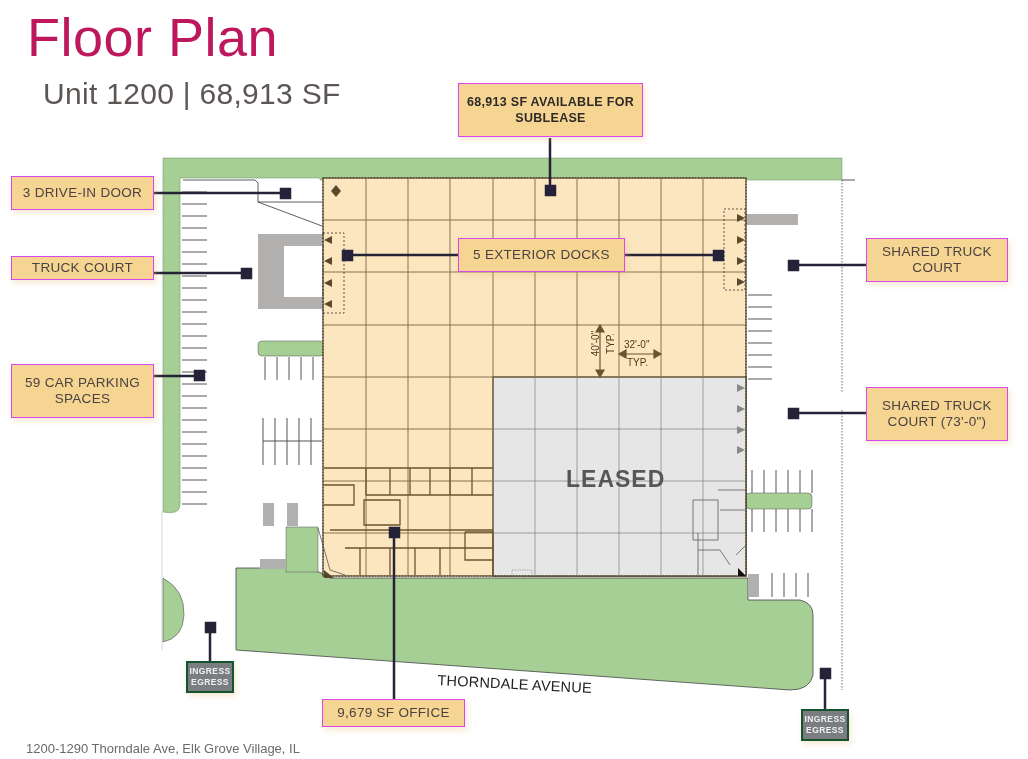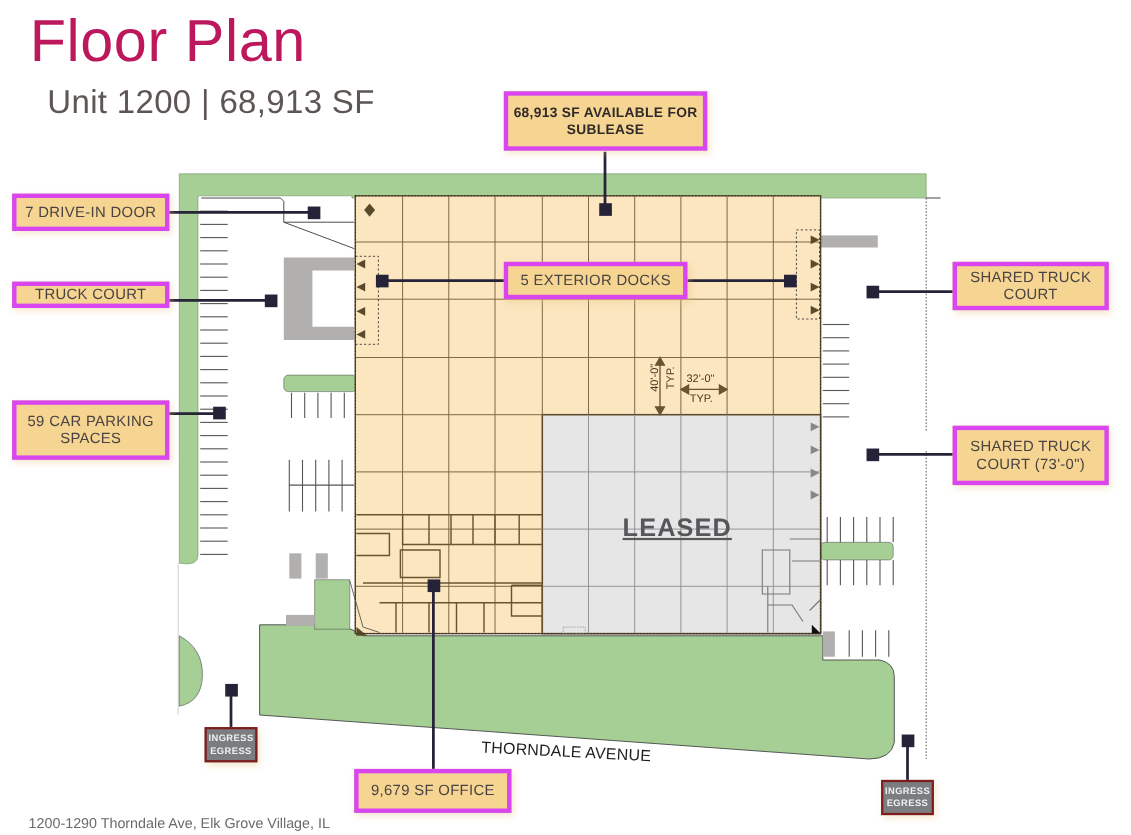--- a/index.html
+++ b/index.html
@@ -4,29 +4,29 @@
 <style>
   html, body { margin: 0; padding: 0; background: #ffffff; }
   body { width: 1028px; height: 759px; position: relative; overflow: hidden;
          font-family: "Liberation Sans", "DejaVu Sans", sans-serif; }
   .title { position: absolute; left: 27px; top: 2px; font-size: 54px; color: #be185d;
            font-weight: 400; letter-spacing: 0.5px; line-height: 70px; }
   .subtitle { position: absolute; left: 27px; top: 74px; font-size: 30px; color: #5d5654;
               font-weight: 400; line-height: 40px; letter-spacing: 0.3px; margin-left: 16px; }
   .footer { position: absolute; left: 26px; top: 741px; font-size: 13px; color: #6d6a68; }
   svg.plan { position: absolute; left: 0; top: 0; }
-  .callout { position: absolute; background: #f6d593; border: 4px solid #d946ef;
+  .callout { position: absolute; background: #f6d593; border: 1px solid #d946ef;
              color: #4a4341; text-align: center; font-size: 13.5px; line-height: 16px;
              display: flex; align-items: center; justify-content: center; box-sizing: border-box;
              letter-spacing: 0.3px; box-shadow: 2px 3px 6px rgba(230,190,120,0.35); }
   .callout.bold { font-weight: 700; color: #2f2a28; }
   .callout.gray { background: #7b7d80; color: #eef0f2; font-size: 8.5px; line-height: 11px;
-                  border: 2px solid #7f1d1d; font-weight: 700; letter-spacing: 0.4px; }
+                  border: 2px solid #14532d; font-weight: 700; letter-spacing: 0.4px; }
   .leased { position: absolute; left: 566px; top: 466px; font-size: 23px; font-weight: 700;
-            color: #55575a; letter-spacing: 1px; text-decoration: underline; }
+            color: #55575a; letter-spacing: 1px; }
   .street { position: absolute; left: 438px; top: 672px; font-size: 14.5px; color: #1e1e1e;
             transform: rotate(3deg); transform-origin: left top; letter-spacing: 0.2px; }
   .dim { position: absolute; font-size: 10px; color: #4a3b20; }
 </style>
 </head>
 <body>
 
 <div class="title">Floor Plan</div>
 <div class="subtitle">Unit 1200 | 68,913 SF</div>
 
@@ -241,23 +241,23 @@
 
 <div class="dim" style="left:583px; top:338px; transform:rotate(-90deg);">40'-0"</div>
 <div class="dim" style="left:600px; top:338px; transform:rotate(-90deg);">TYP.</div>
 <div class="dim" style="left:624px; top:339px;">32'-0"</div>
 <div class="dim" style="left:627px; top:357px;">TYP.</div>
 
 <div class="leased">LEASED</div>
 <div class="street">THORNDALE AVENUE</div>
 
 <div class="callout bold" style="left:458px; top:83px; width:185px; height:54px; font-size:12.5px;">68,913 SF AVAILABLE FOR SUBLEASE</div>
-<div class="callout" style="left:11px; top:176px; width:143px; height:34px;">7 DRIVE-IN DOOR</div>
+<div class="callout" style="left:11px; top:176px; width:143px; height:34px;">3 DRIVE-IN DOOR</div>
 <div class="callout" style="left:11px; top:256px; width:143px; height:24px;">TRUCK COURT</div>
 <div class="callout" style="left:11px; top:364px; width:143px; height:54px;">59 CAR PARKING SPACES</div>
 <div class="callout" style="left:458px; top:238px; width:167px; height:34px;">5 EXTERIOR DOCKS</div>
 <div class="callout" style="left:866px; top:238px; width:142px; height:44px;">SHARED TRUCK COURT</div>
 <div class="callout" style="left:866px; top:387px; width:142px; height:54px;">SHARED TRUCK COURT (73'-0")</div>
-<div class="callout" style="left:322px; top:699px; width:143px; height:40px;">9,679 SF OFFICE</div>
+<div class="callout" style="left:322px; top:699px; width:143px; height:28px;">9,679 SF OFFICE</div>
 <div class="callout gray" style="left:186px; top:661px; width:48px; height:32px;">INGRESS EGRESS</div>
 <div class="callout gray" style="left:801px; top:709px; width:48px; height:32px;">INGRESS EGRESS</div>
 
 <div class="footer">1200-1290 Thorndale Ave, Elk Grove Village, IL</div>
 
 </body></html>

